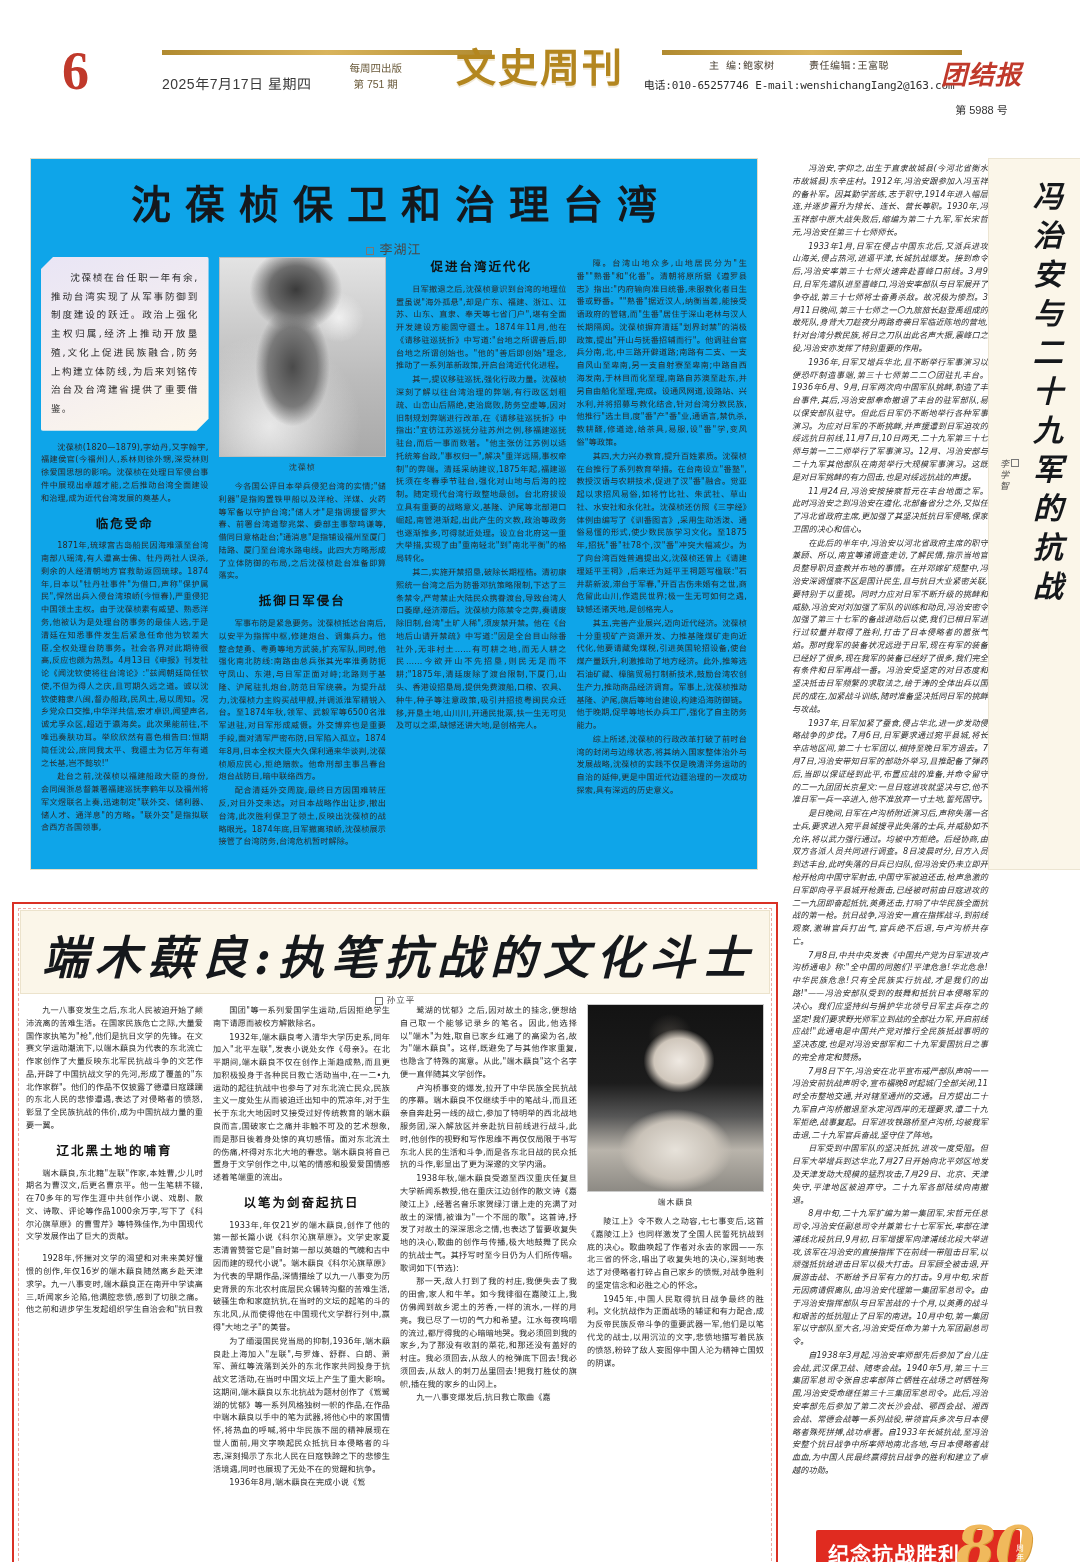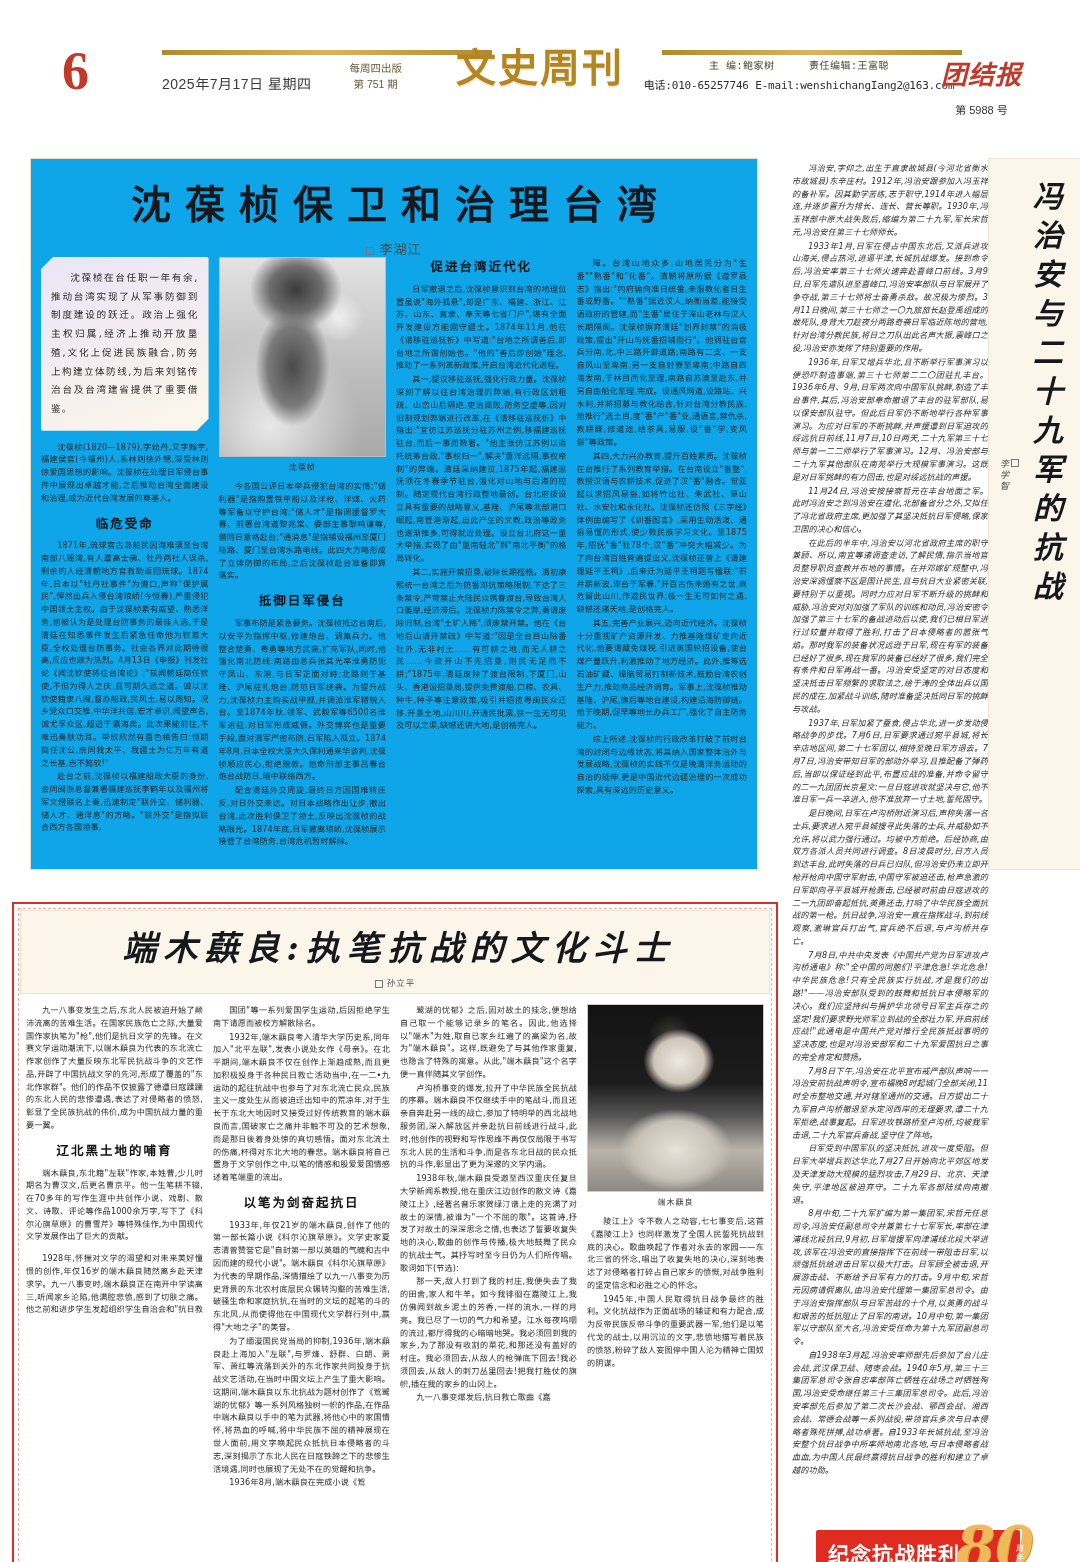--- a/index.html
+++ b/index.html
@@ -145,21 +145,21 @@
   }
   .art3-inner{position:absolute;left:4px;top:4px;right:4px;bottom:4px;
     border:1px dashed #f0a9a2;box-sizing:border-box;}
   .art3-headband{
     position:absolute;left:6px;top:6px;right:6px;height:84px;
     background:#fbf6e9;border:1px solid #ece3cc;box-sizing:border-box;
   }
   .art3-head{
     text-align:center;padding-top:10px;
     font-family:"DejaVu Serif","Liberation Serif",serif;
-    font-size:34px;font-weight:bold;letter-spacing:7px;color:#15181c;
+    font-size:46px;font-weight:bold;letter-spacing:7px;color:#15181c;
     font-style:italic;text-indent:7px;
   }
   .art3-byline{text-align:center;font-size:8.5px;color:#4a4a4a;margin-top:6px;letter-spacing:1px;
     font-family:"DejaVu Sans","Liberation Sans",sans-serif;}
   .art3-byline .sq{display:inline-block;width:6px;height:6px;border:1px solid #777;margin-right:4px;vertical-align:middle;}
   .art3-body{
     position:absolute;left:12px;top:100px;right:12px;bottom:8px;
     display:flex;gap:10px;
   }
   .a3c{width:177px;position:relative;}

